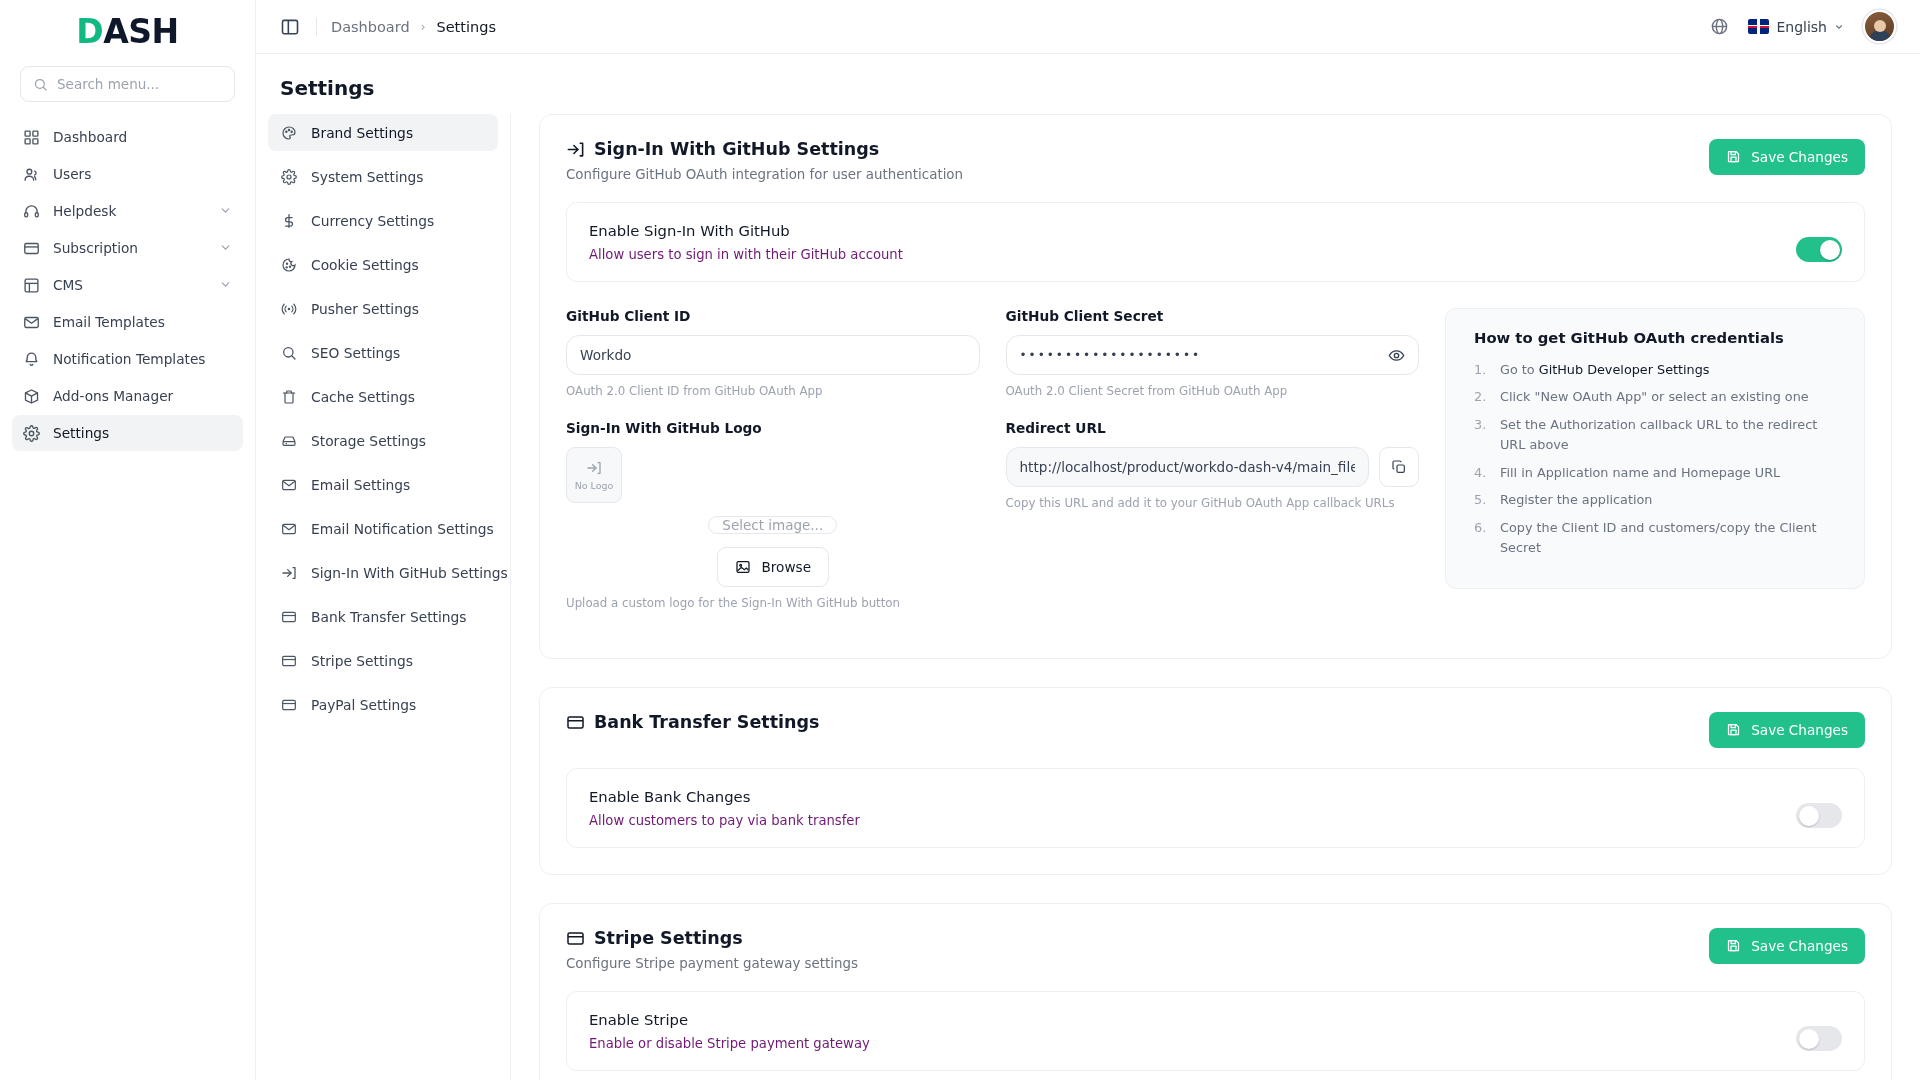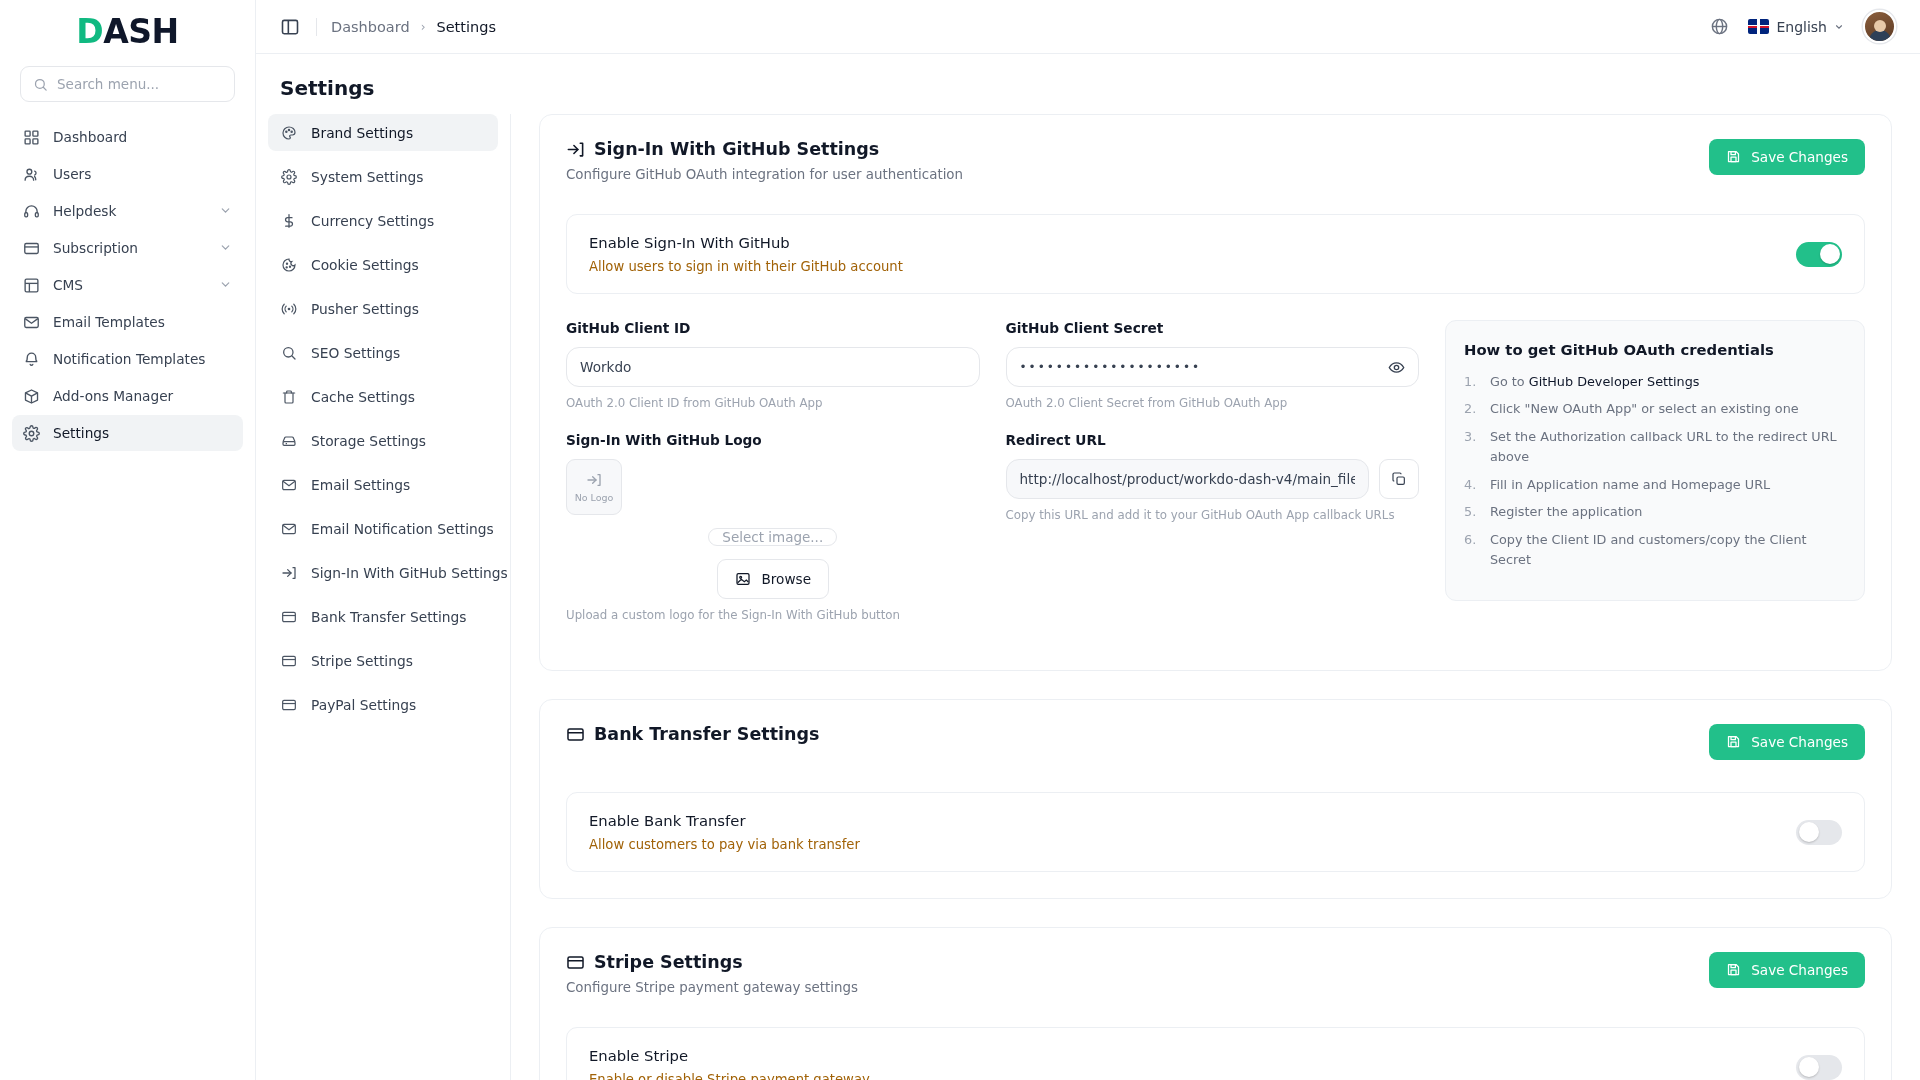--- a/index.html
+++ b/index.html
@@ -113,26 +113,26 @@
   .btn-save {
     display: inline-flex; align-items: center; gap: 9px;
     background: #22c08a; color: #fff; border: none; cursor: pointer;
     height: 36px; padding: 0 17px; border-radius: 8px;
     font-size: 13.6px; font-weight: 500; font-family: inherit;
     white-space: nowrap;
   }
   .btn-save .sico { width: 16px; height: 16px; display:flex; }
 
   .toggle-row {
-    margin-top: 32px; border: 1px solid #eceff3; border-radius: 11px;
-    padding: 19px 22px; display: flex; align-items: center;
+    margin-top: 20px; border: 1px solid #eceff3; border-radius: 11px;
+    padding: 19px 22px; display: flex; align-items: flex-end;
   }
   .tr-text { flex: 1; }
   .tr-title { font-size: 14.8px; font-weight: 500; color: #111827; }
-  .tr-sub { font-size: 13.2px; color: #a16207; margin-top: 8px; }
+  .tr-sub { font-size: 13.2px; color: #701a75; margin-top: 8px; }
   .switch {
     width: 46px; height: 25px; border-radius: 13px; position: relative;
     cursor: pointer; flex: 0 0 46px; background: #e5e7eb;
     transition: background .15s;
   }
   .switch.on { background: #22c08a; }
   .switch .knob {
     position: absolute; top: 2.5px; left: 2.5px;
     width: 20px; height: 20px; border-radius: 50%; background: #fff;
     box-shadow: 0 1px 2px rgba(0,0,0,.2); transition: left .15s;
@@ -185,21 +185,21 @@
   .copy-btn {
     width: 40px; height: 40px; border: 1px solid #e5e7eb; border-radius: 9px;
     display: flex; align-items: center; justify-content: center;
     cursor: pointer; color: #374151; background:#fff; flex:0 0 40px;
   }
   .copy-btn .cico { width: 17px; height: 17px; display:flex; }
 
   .help-card {
     width: 420px; flex: 0 0 420px; align-self: flex-start;
     background: #f9fafb; border: 1px solid #eceff3; border-radius: 11px;
-    padding: 20px 22px 22px 18px;
+    padding: 20px 22px 22px 28px;
   }
   .help-title { font-size: 14.8px; font-weight: 600; color: #111827; margin-bottom: 14px; }
   .help-list { list-style: none; counter-reset: hl; }
   .help-list li {
     counter-increment: hl; display: flex; gap: 12px;
     font-size: 12.8px; color: #6b7280; line-height: 1.6; margin-bottom: 7px;
   }
   .help-list li::before { content: counter(hl) "."; color: #9ca3af; flex: 0 0 14px; }
   .help-link { color: #0f172a; cursor: pointer; }
   svg { display: block; }
@@ -676,21 +676,21 @@
                       <path d="M4 4h12l4 4v12H4z"></path>
                       <rect x="8" y="13" width="8" height="7"></rect>
                       <rect x="8" y="4" width="7" height="5"></rect>
                     </svg>
                   </span>
                 <span>Save Changes</span>
               </button>
             </div>
             <div class="toggle-row">
               <div class="tr-text">
-                <div class="tr-title">Enable Bank Transfer</div>
+                <div class="tr-title">Enable Bank Changes</div>
                 <div class="tr-sub">Allow customers to pay via bank transfer</div>
               </div>
               <div class="switch">
                   <span class="knob"></span>
                 </div>
             </div>
           </section>
 
           <section class="card">
             <div class="card-head">

